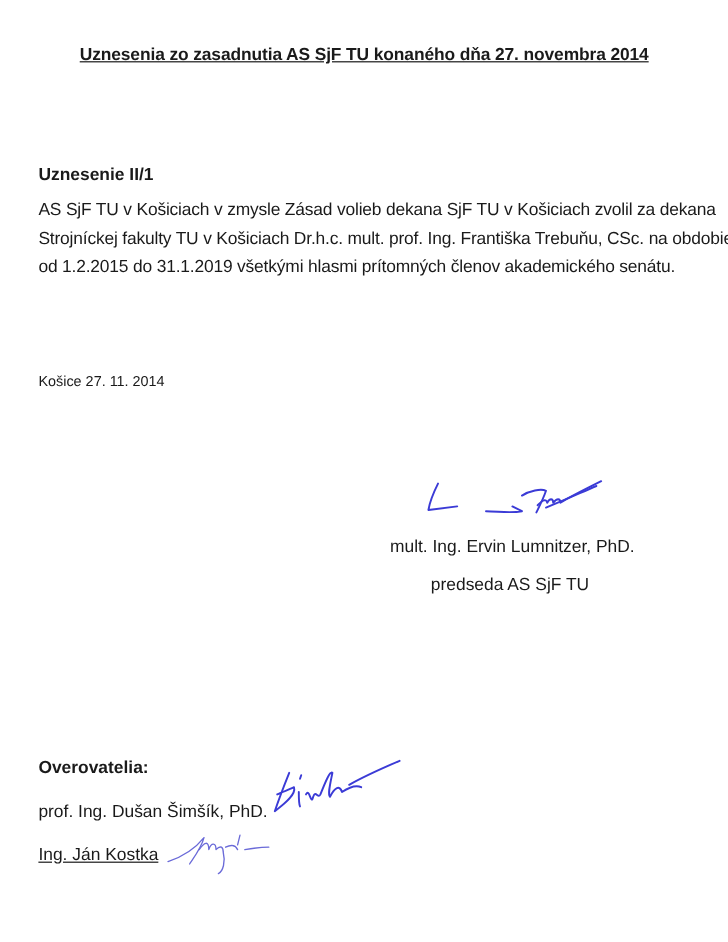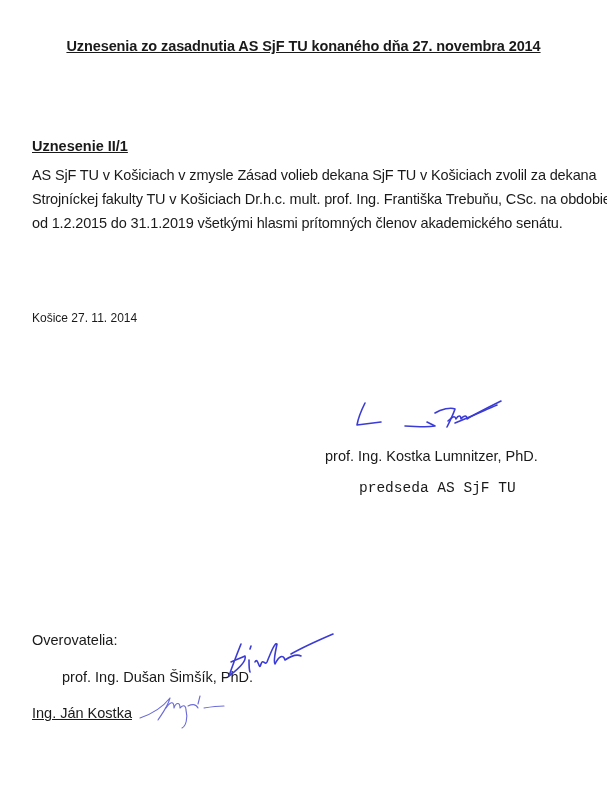--- a/index.html
+++ b/index.html
@@ -5,28 +5,28 @@
   html, body { margin: 0; padding: 0; }
   body {
     width: 607px; height: 785px; background: #ffffff; position: relative; overflow: hidden;
     font-family: "Liberation Sans", "DejaVu Sans", sans-serif; color: #1a1a1a;
   }
   .abs { position: absolute; white-space: nowrap; }
   .title {
     left: 0; width: 607px; top: 38px; text-align: center;
     font-size: 14.5px; font-weight: bold; text-decoration: underline; letter-spacing: -0.1px;
   }
-  .heading { left: 32px; top: 138px; font-size: 14.5px; font-weight: bold; text-decoration: underline; }
+  .heading { left: 32px; top: 138px; font-size: 14.5px; font-weight: bold; }
   .para { left: 32px; top: 163px; font-size: 14.5px; line-height: 24px; }
   .para div { white-space: nowrap; letter-spacing: -0.15px; }
   .place { left: 32px; top: 311px; font-size: 12px; }
   .chair-name { left: 325px; top: 448px; font-size: 14.5px; }
-  .chair-role { left: 359px; top: 480px; font-size: 14.5px; font-family: Liberation Mono, monospace; }
-  .verif-label { left: 32px; top: 632px; font-size: 14.5px; }
-  .verif-1 { left: 32px; top: 669px; font-size: 14.5px; margin-left: 30px; }
+  .chair-role { left: 359px; top: 480px; font-size: 14.5px; }
+  .verif-label { left: 32px; top: 632px; font-size: 14.5px; font-weight: bold; }
+  .verif-1 { left: 32px; top: 669px; font-size: 14.5px; }
   .verif-2 { left: 32px; top: 705px; font-size: 14.5px; text-decoration: underline; }
   svg.sig { position: absolute; overflow: visible; }
   svg.sig path { fill: none; stroke: #3b3bd6; stroke-width: 1.6; stroke-linecap: round; stroke-linejoin: round; }
   svg.sig.light path { stroke: #6a6ad8; stroke-width: 1.1; }
 </style>
 </head>
 <body>
 
 <div class="abs title">Uznesenia zo zasadnutia AS SjF TU konaného dňa 27. novembra 2014</div>
 
@@ -41,21 +41,21 @@
 <div class="abs place">Košice 27. 11. 2014</div>
 
 <svg class="sig" style="left:355px; top:395px;" width="150" height="40" viewBox="0 0 150 40">
   <path d="M10 8 C 6 16, 3 24, 2 30 C 10 29, 18 28, 26 27"></path>
   <path d="M50 31 C 60 31, 70 33, 80 31 C 76 29, 74 28, 72 27"></path>
   <path d="M80 18 C 86 14, 96 12, 100 14 C 98 20, 95 26, 92 32"></path>
   <path d="M93 26 C 97 22, 100 20, 101 24 C 103 20, 106 20, 106 24 C 109 20, 112 20, 112 24 C 118 20, 130 14, 146 6"></path>
   <path d="M100 28 C 115 22, 128 16, 142 10"></path>
 </svg>
 
-<div class="abs chair-name">prof. Ing. Kostka Lumnitzer, PhD.</div>
+<div class="abs chair-name">mult. Ing. Ervin Lumnitzer, PhD.</div>
 <div class="abs chair-role">predseda AS SjF TU</div>
 
 <div class="abs verif-label">Overovatelia:</div>
 
 <div class="abs verif-1">prof. Ing. Dušan Šimšík, PhD.</div>
 
 <svg class="sig" style="left:225px; top:632px;" width="110" height="50" viewBox="0 0 110 50">
   <path d="M16 12 C 12 22, 8 32, 4 44 C 12 38, 22 30, 20 24 C 16 26, 10 28, 6 30"></path>
   <path d="M26 14 L 25 17"></path>
   <path d="M24 28 C 24 34, 24 38, 25 40"></path>

